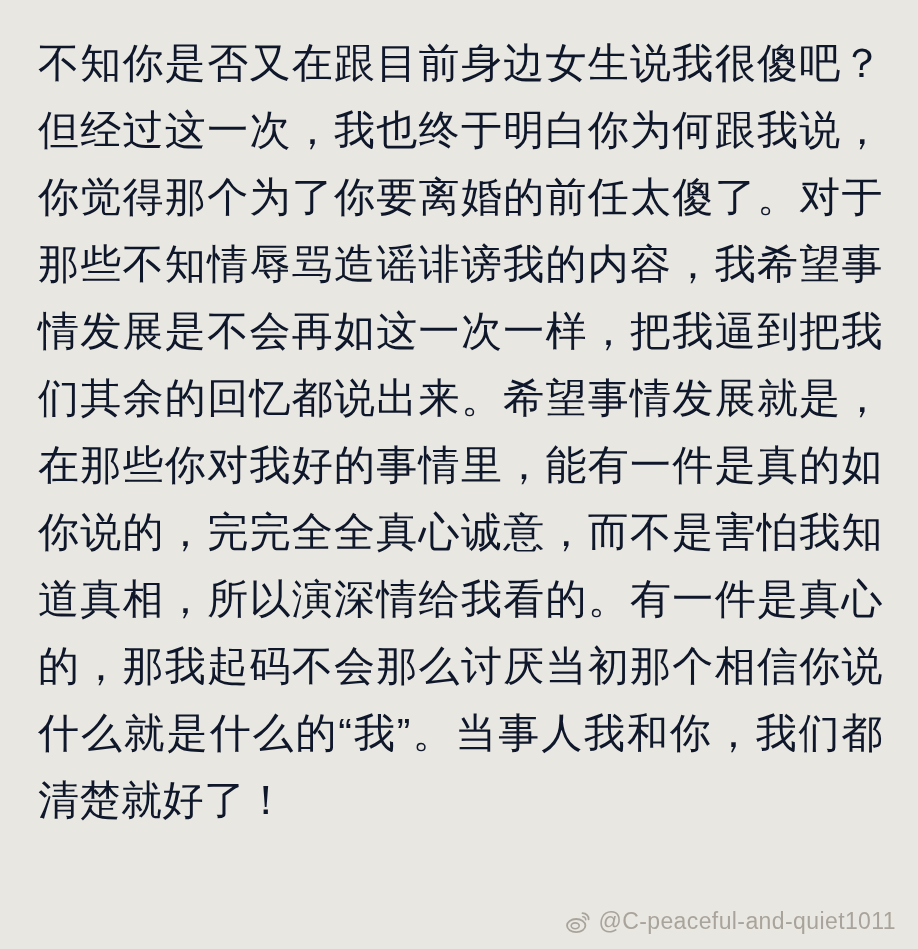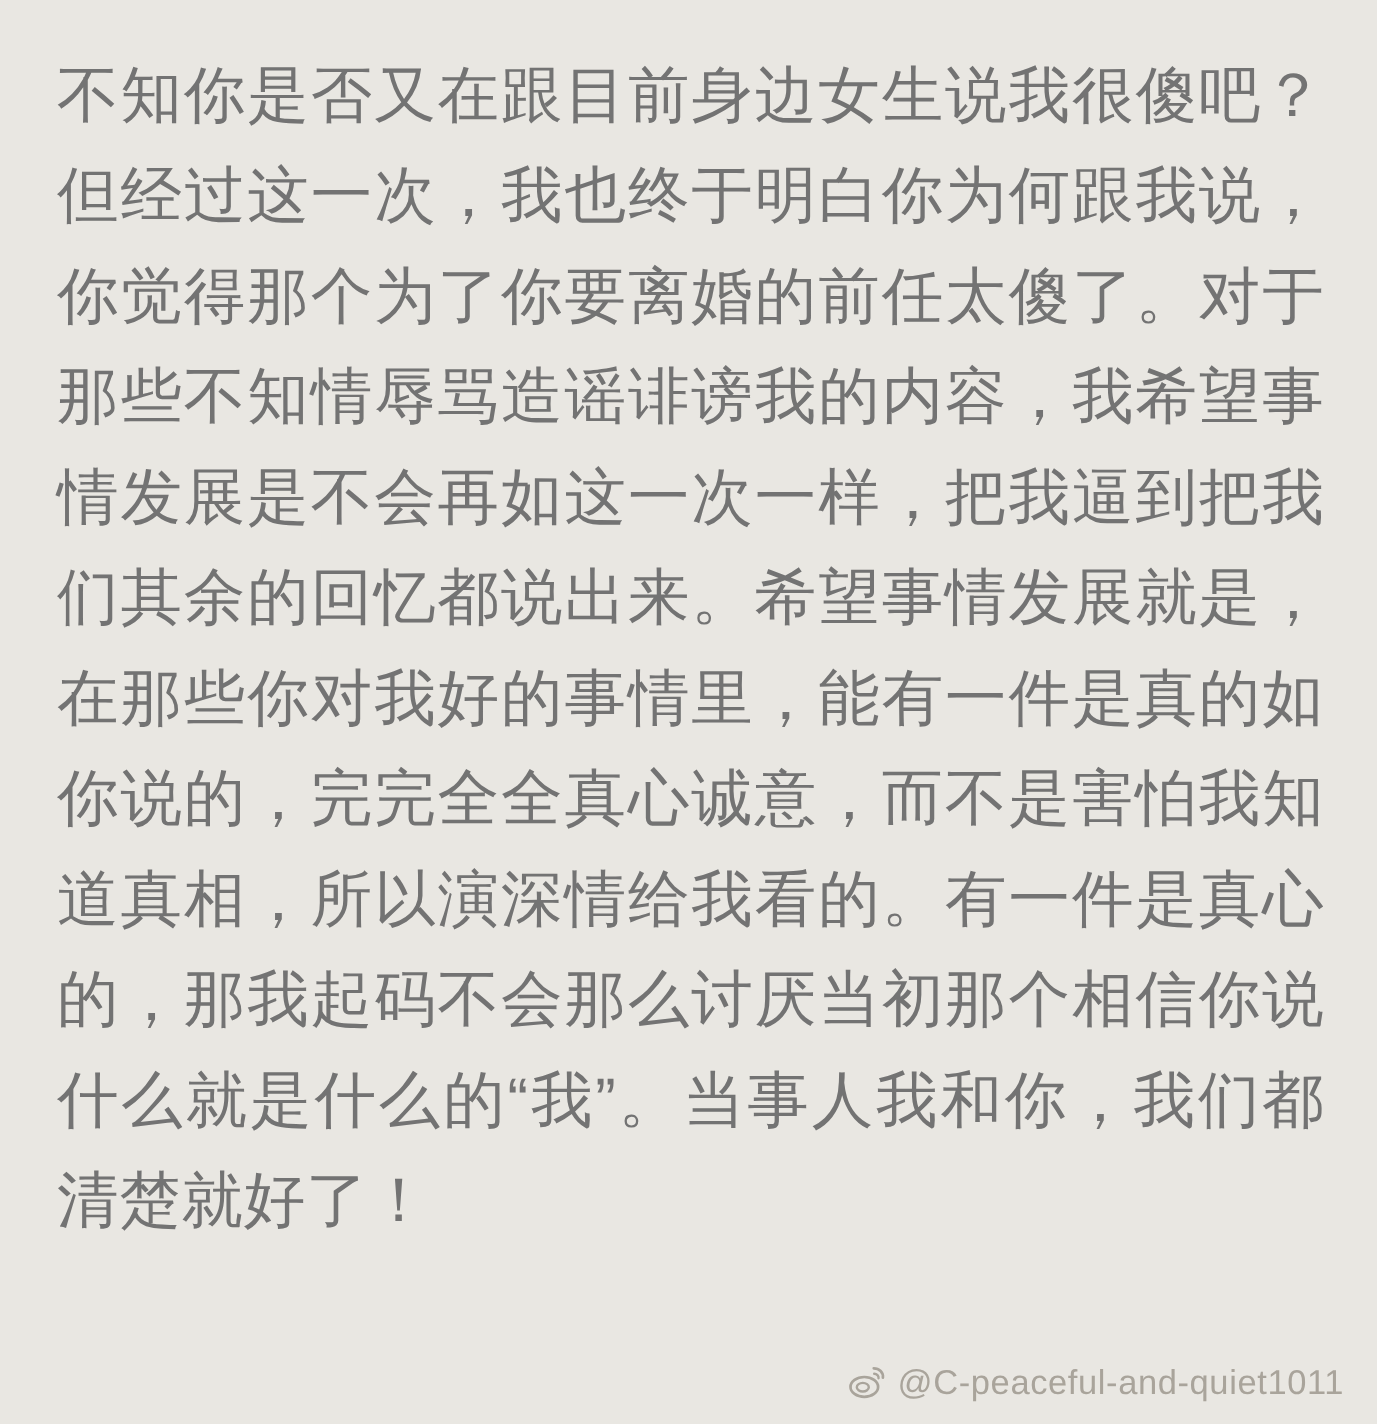--- a/index.html
+++ b/index.html
@@ -20,32 +20,33 @@
     background: #e9e7e2;
     box-sizing: border-box;
   }
   .body-text {
     position: absolute;
     left: 38px;
     top: 30px;
     width: 845px;
     font-size: 41px;
     line-height: 67px;
-    color: #737373;
+    color: #0f172a;
     letter-spacing: 0.5px;
     text-align: justify;
     text-justify: inter-ideograph;
     white-space: pre-wrap;
     word-break: break-all;
   }
   .watermark {
     position: absolute;
     right: 22px;
     bottom: 14px;
     display: flex;
+    align-items: center;
     gap: 7px;
     color: #a9a49b;
     font-size: 23px;
     letter-spacing: 0.4px;
   }
   .weibo-icon {
     display: inline-block;
     width: 26px;
     height: 26px;
     position: relative;

